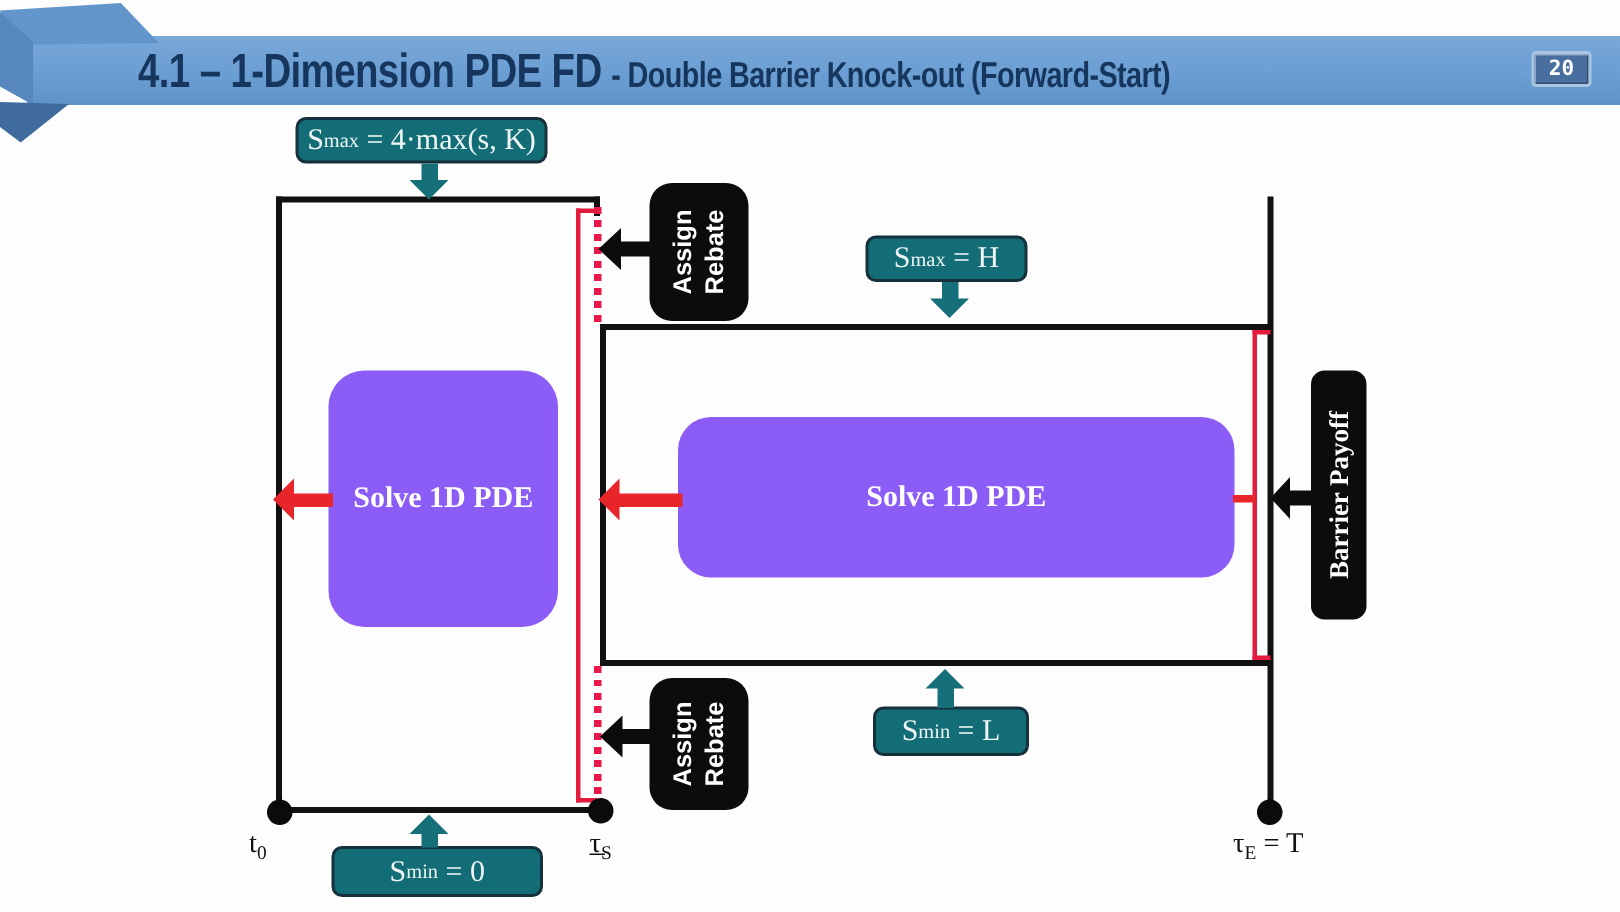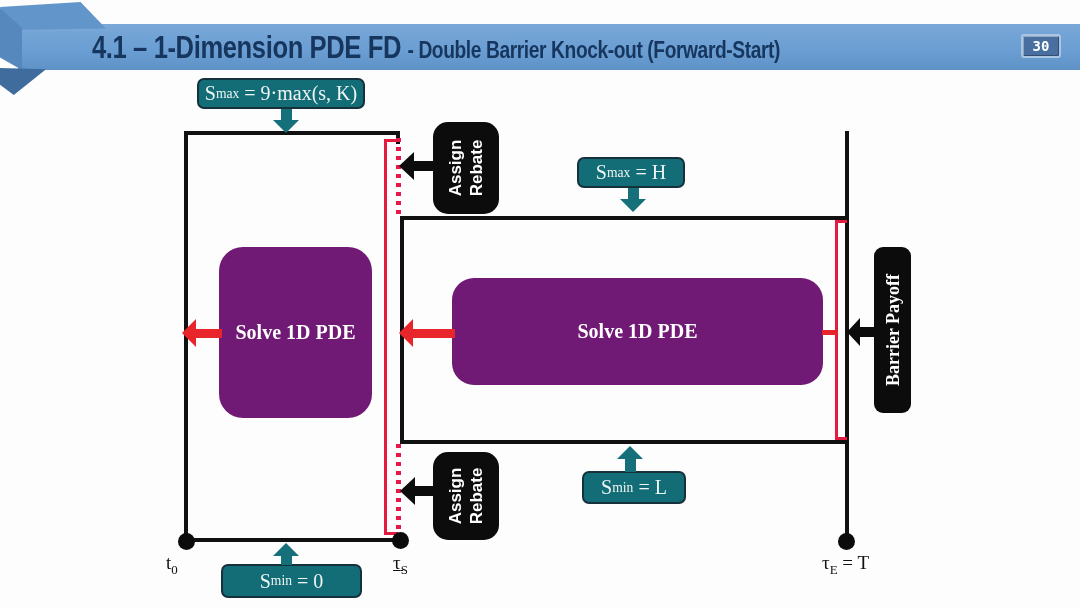--- a/index.html
+++ b/index.html
@@ -62,21 +62,21 @@
   .dotted.seg-bottom{top:444px; height:92px;}
   .red-bracket{
     position:absolute; box-sizing:border-box;
     border:3.5px solid #e31b3f; border-right:none;
   }
   .red-bracket.left{left:384px; top:139px; width:14px; height:396px;}
   .red-bracket.right{left:835px; top:220px; width:12px; height:220px;}
 
   
   .pde-box{
-    position:absolute; background:#701a75; border-radius:24px;
+    position:absolute; background:#8b5cf6; border-radius:24px;
     display:flex; align-items:center; justify-content:center;
     color:#fff; font-weight:bold; font-size:20px;
   }
   .pde-left{left:219px; top:247px; width:153px; height:171px;}
   .pde-right{left:452px; top:278px; width:371px; height:107px; border-radius:22px;}
   .red-shaft{position:absolute; background:#e8252b; height:9px;}
   .shaft-pde-left{left:195px; top:329px; width:27px;}
   .shaft-pde-right{left:411px; top:329px; width:44px;}
   .shaft-pde-rightcap{left:822px; top:330px; width:15px; height:5px;}
   .red-head{
@@ -157,21 +157,21 @@
 
 <div class="slide">
 
   <div class="banner"></div>
   <div class="fold-top"></div>
   <div class="fold-side"></div>
   <div class="fold-bottom"></div>
   <div class="title-wrap">
     <span class="title-main">4.1 – 1-Dimension PDE FD</span><span class="title-sub">- Double Barrier Knock-out (Forward-Start)</span>
   </div>
-  <div class="page-badge">30</div>
+  <div class="page-badge">20</div>
 
   <div class="rect-left"></div>
   <div class="rect-right"></div>
   <div class="vline-te"></div>
   <div class="stub-top"></div>
   <div class="dotted seg-top"></div>
   <div class="dotted seg-bottom"></div>
   <div class="red-bracket left"></div>
   <div class="red-bracket right"></div>
 
@@ -207,21 +207,21 @@
 
   <div class="black-box bp-box">
     <div class="rot bp-text">Barrier Payoff</div>
   </div>
   <div class="black-shaft shaft-bp"></div>
   <div class="black-head head-bp"></div>
 
   <div class="teal-box tb-smax4">
     <span>S</span>
       <sub>max</sub>
-      <span class="eq">= 9·max(s, K)</span>
+      <span class="eq">= 4·max(s, K)</span>
   </div>
   <div class="teal-shaft shaft-smax4"></div>
   <div class="teal-head down head-smax4"></div>
 
   <div class="teal-box tb-smaxh">
     <span>S</span>
       <sub>max</sub>
       <span class="eq">= H</span>
   </div>
   <div class="teal-shaft shaft-smaxh"></div>

